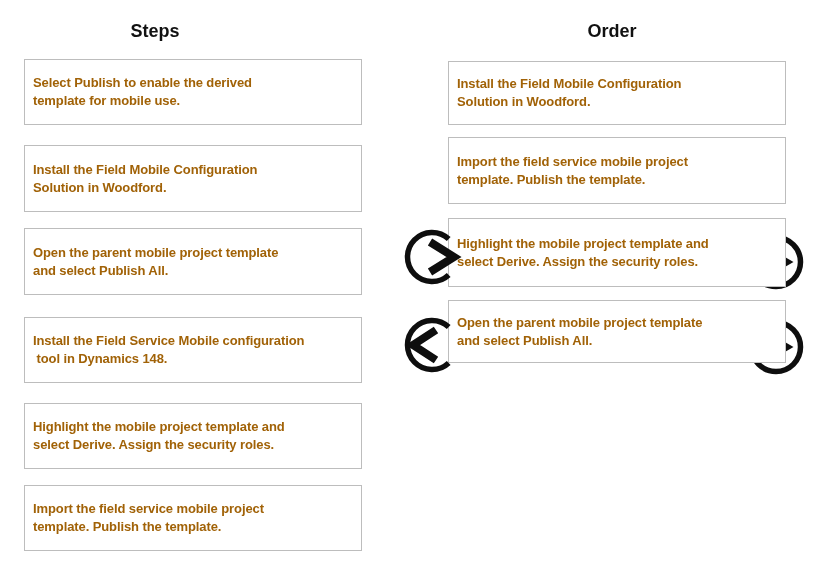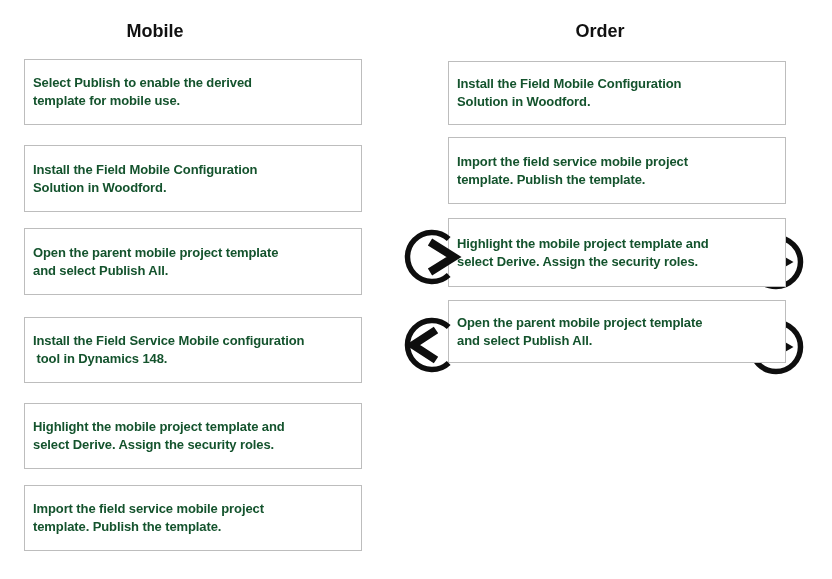--- a/index.html
+++ b/index.html
@@ -19,39 +19,39 @@
     position: absolute;
     top: 21px;
     width: 200px;
     text-align: center;
     font-size: 18px;
     font-weight: bold;
     color: #111111;
     letter-spacing: 0px;
   }
   .steps-header { left: 55px; }
-  .order-header { left: 500px; }
+  .order-header { left: 512px; }
 
   .card {
     position: absolute;
     box-sizing: border-box;
     width: 338px;
     background: #ffffff;
     border: 1px solid #bdbdbd;
     display: flex;
     align-items: center;
     padding: 0 8px;
     z-index: 1;
   }
   .card-text {
     font-size: 13px;
     font-weight: bold;
     letter-spacing: -0.1px;
     line-height: 18px;
-    color: #14532d;
+    color: #a16207;
     white-space: pre;
   }
 
   
   .l1 { left: 24px; top: 59px;  height: 66px; }
   .l2 { left: 24px; top: 145px; height: 67px; }
   .l3 { left: 24px; top: 228px; height: 67px; }
   .l4 { left: 24px; top: 317px; height: 66px; }
   .l5 { left: 24px; top: 403px; height: 66px; }
   .l6 { left: 24px; top: 485px; height: 66px; }
@@ -76,21 +76,21 @@
   .ic-r4 { left: 745px; top: 316px; }
 
   .ink-stroke { stroke: #0e0e0e; fill: none; }
   .ink-fill   { fill: #0e0e0e; }
 </style>
 </head>
 <body>
 
 <div class="stage">
 
-  <div class="col-header steps-header">Mobile</div>
+  <div class="col-header steps-header">Steps</div>
   <div class="col-header order-header">Order</div>
 
   <div class="card l1">
     <div class="card-text">Select Publish to enable the derived
 template for mobile use.</div>
   </div>
   <div class="card l2">
     <div class="card-text">Install the Field Mobile Configuration
 Solution in Woodford.</div>
   </div>

